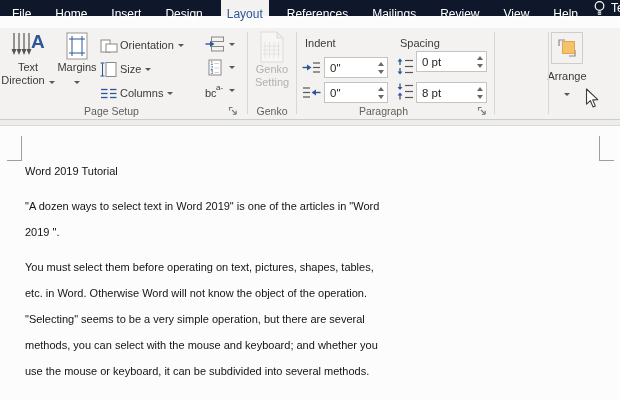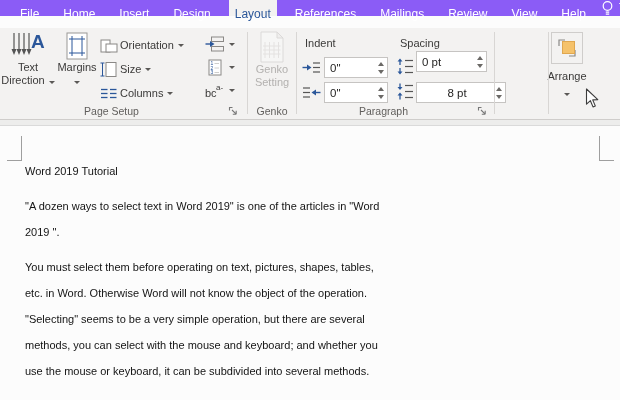--- a/index.html
+++ b/index.html
@@ -1,21 +1,21 @@
 <!DOCTYPE html>
 <html><head>
 <meta charset="utf-8">
 <style>
   html,body{margin:0;padding:0;background:#fff;}
   .stage{position:relative;width:620px;height:400px;overflow:hidden;
          font-family:"Liberation Sans","DejaVu Sans",sans-serif;background:#fcfcfc;}
 
   
-  .tabbar{position:absolute;top:0;left:0;width:620px;height:16px;background:#8b5cf6;
-          display:flex;align-items:stretch;padding-left:8px;box-sizing:border-box;}
+  .tabbar{position:absolute;top:0;left:0;width:620px;height:16px;background:#0f172a;
+          display:flex;align-items:stretch;padding-left:0;box-sizing:border-box;}
   .tab{font-size:12px;color:#fff;line-height:28px;padding:0 6px;margin:0 6px;white-space:nowrap;cursor:default;}
   .tab.active{background:#f3f2f1;color:#2b579a;}
   .tellme{display:flex;align-items:center;color:#fff;font-size:12px;margin-left:2px;white-space:nowrap;}
   .tellme svg{margin-right:4px;}
 
   
   .ribbon{position:absolute;top:28px;left:0;width:620px;height:92px;background:#f3f2f1;
           border-bottom:1px solid #cfcdcb;box-sizing:border-box;}
   .vsep{position:absolute;top:4px;height:82px;width:1px;background:#d8d6d4;}
   .grp{position:absolute;top:0;height:91px;}
@@ -298,21 +298,21 @@
         <line x1="4" y1="0.5" x2="4" y2="5" stroke="#2b579a" stroke-width="1.3"></line>
         <polygon points="1.5,4 4,7 6.5,4" fill="#2b579a"></polygon>
         <line x1="4" y1="12" x2="4" y2="16.5" stroke="#2b579a" stroke-width="1.3"></line>
         <polygon points="1.5,12.5 4,9.5 6.5,12.5" fill="#2b579a"></polygon>
         <g stroke="#555" stroke-width="1.2">
           <line x1="9" y1="2.5" x2="17" y2="2.5"></line>
               <line x1="9" y1="8.5" x2="17" y2="8.5"></line>
               <line x1="9" y1="14.5" x2="17" y2="14.5"></line>
         </g>
       </svg></span>
-      <div class="spinfield" style="left:119px;top:54px;width:90px;text-align:center;">
+      <div class="spinfield" style="left:119px;top:54px;width:71px;">
         <span class="val">8 pt</span>
         <span class="spin">
             <span class="tri-up"></span>
             <span class="tri-down"></span>
           </span>
       </div>
 
       <div class="grp-label" style="right:24px;">Paragraph</div>
       <div class="launcher" style="right:6px;">
         <svg width="12" height="12" viewBox="0 0 12 12">

